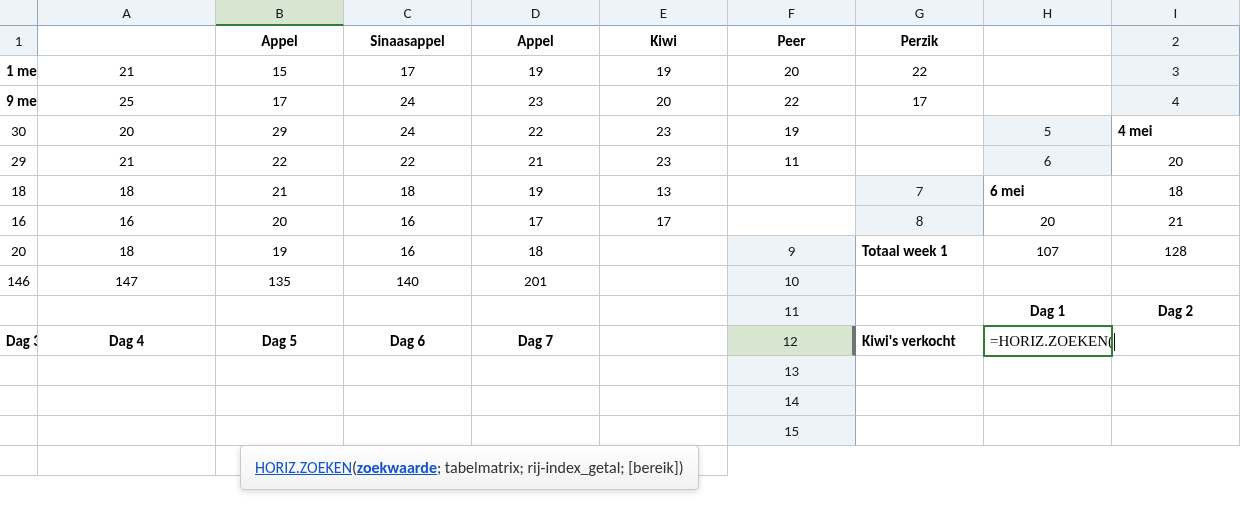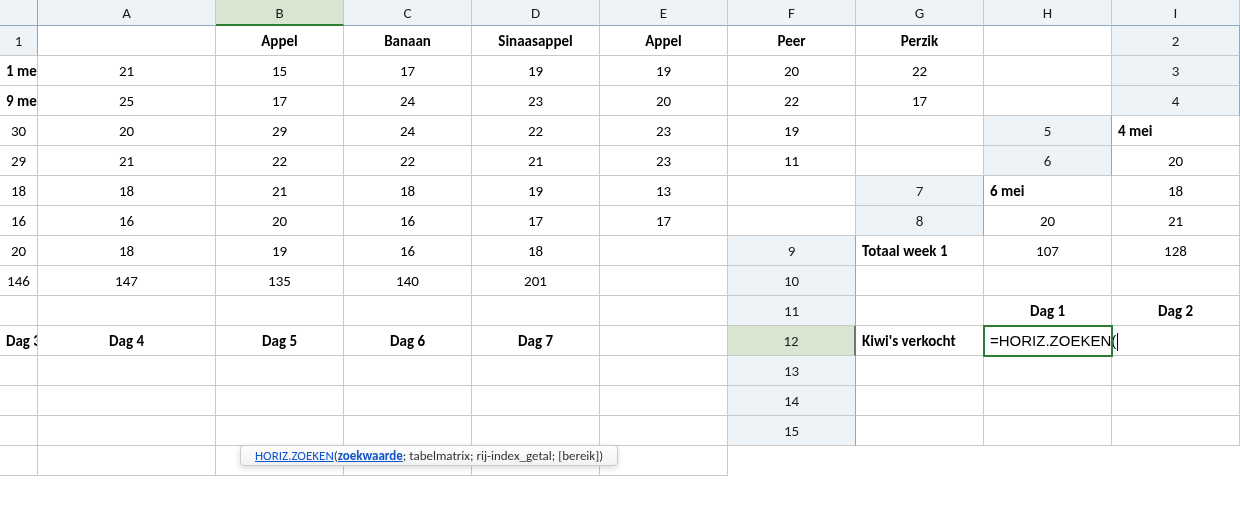--- a/index.html
+++ b/index.html
@@ -46,43 +46,43 @@
     text-align: center;
     color: #1c1c1c;
     border-right: 1px solid #8fa7bf;
   }
   .hdr.sel {
     background: #d8e5d0;
     border-bottom: 2px solid #2f7d32;
   }
   .rowhdr.sel {
     background: #d8e5d0;
-    border-right: 2px solid #737373;
+    border-right: 4px solid #737373;
   }
   .cell.center { text-align: center; }
   .cell.bold { font-weight: bold; }
   .active {
     outline: 2px solid #2f7d32;
     outline-offset: -1px;
     z-index: 2;
     overflow: visible;
   }
   .active .formula-text {
     color: #000;
-    font-family: Liberation Sans, sans-serif;
+    font-family: Liberation Serif, serif;
   }
   .tooltip {
     position: absolute;
     left: 240px;
     top: 445px;
     background: linear-gradient(#fefefe, #f2f2f2);
     border: 1px solid #c9c9c9;
     border-radius: 4px;
-    padding: 2px 14px;
-    font-size: 13px;
+    padding: 12px 14px;
+    font-size: 16px;
     color: #333;
     box-shadow: 0 2px 6px rgba(0,0,0,0.15);
     z-index: 5;
     white-space: nowrap;
   }
   .tooltip .fn {
     color: #1155cc;
     text-decoration: underline;
   }
   .tooltip .arg-active {
@@ -110,23 +110,23 @@
     <div class="hdr row1">C</div>
     <div class="hdr row1">D</div>
     <div class="hdr row1">E</div>
     <div class="hdr row1">F</div>
     <div class="hdr row1">G</div>
     <div class="hdr row1">H</div>
     <div class="hdr row1">I</div>
     <div class="rowhdr">1</div>
     <div class="cell center"></div>
     <div class="cell center bold">Appel</div>
-    <div class="cell center bold">Banaan</div>
     <div class="cell center bold">Sinaasappel</div>
     <div class="cell center bold">Appel</div>
+    <div class="cell center bold">Kiwi</div>
     <div class="cell center bold">Peer</div>
     <div class="cell center bold">Perzik</div>
     <div class="cell center"></div>
     <div class="rowhdr">2</div>
     <div class="cell bold">1 mei</div>
     <div class="cell center">21</div>
     <div class="cell center">15</div>
     <div class="cell center">17</div>
     <div class="cell center">19</div>
     <div class="cell center">19</div>

